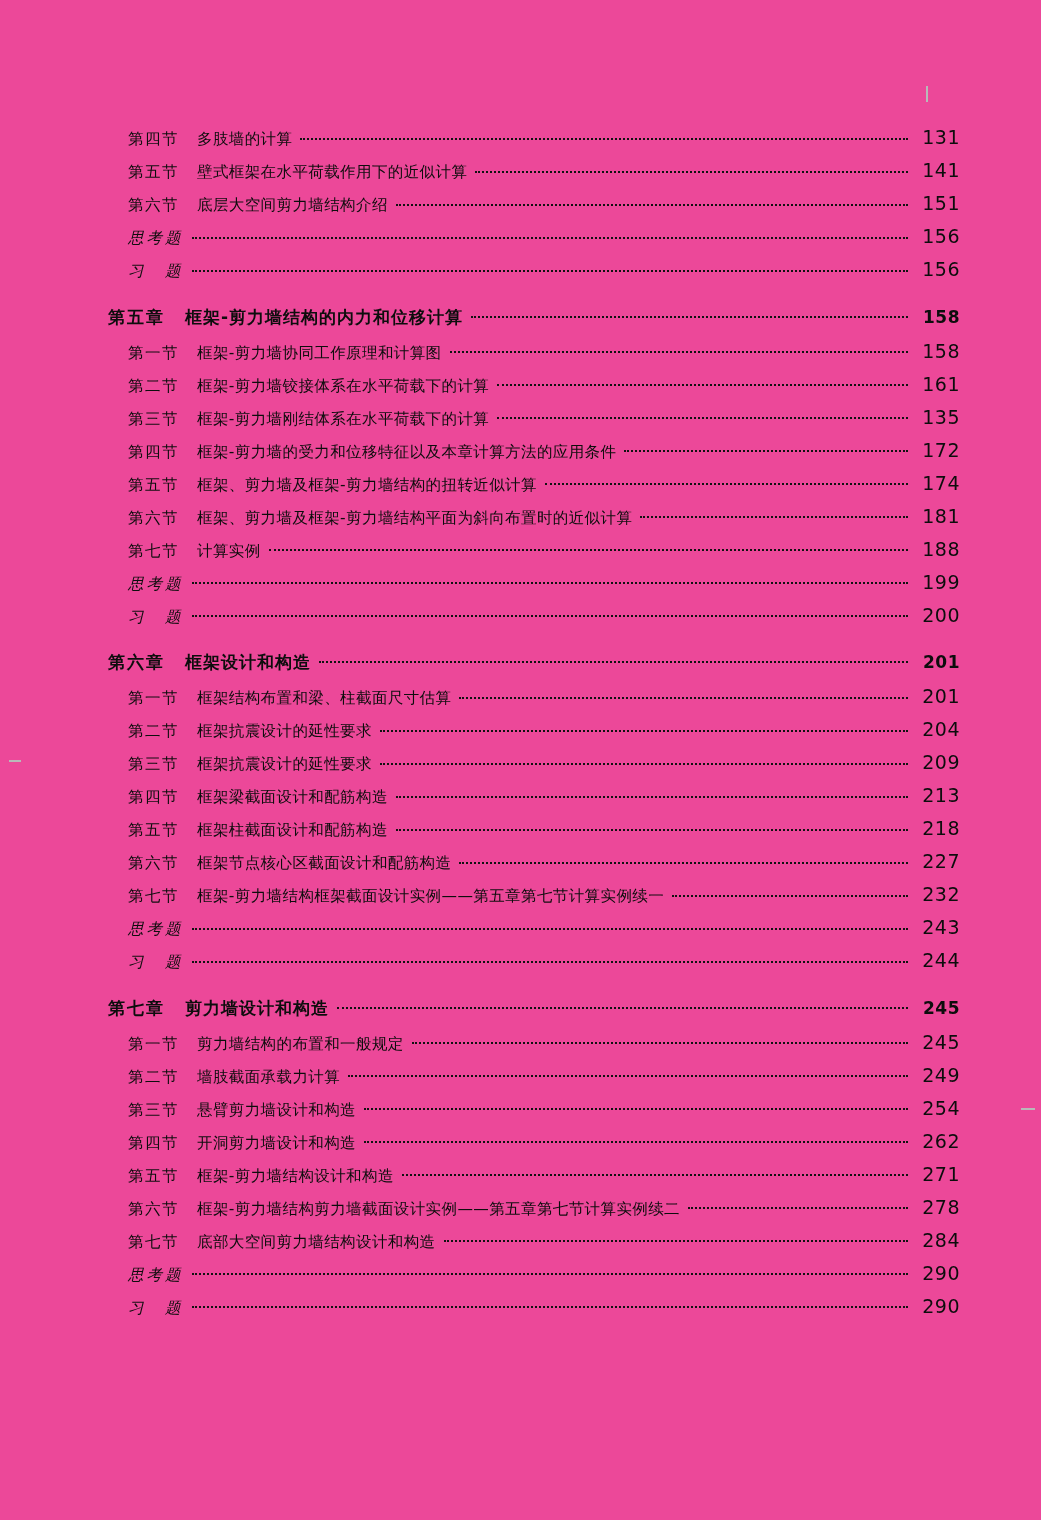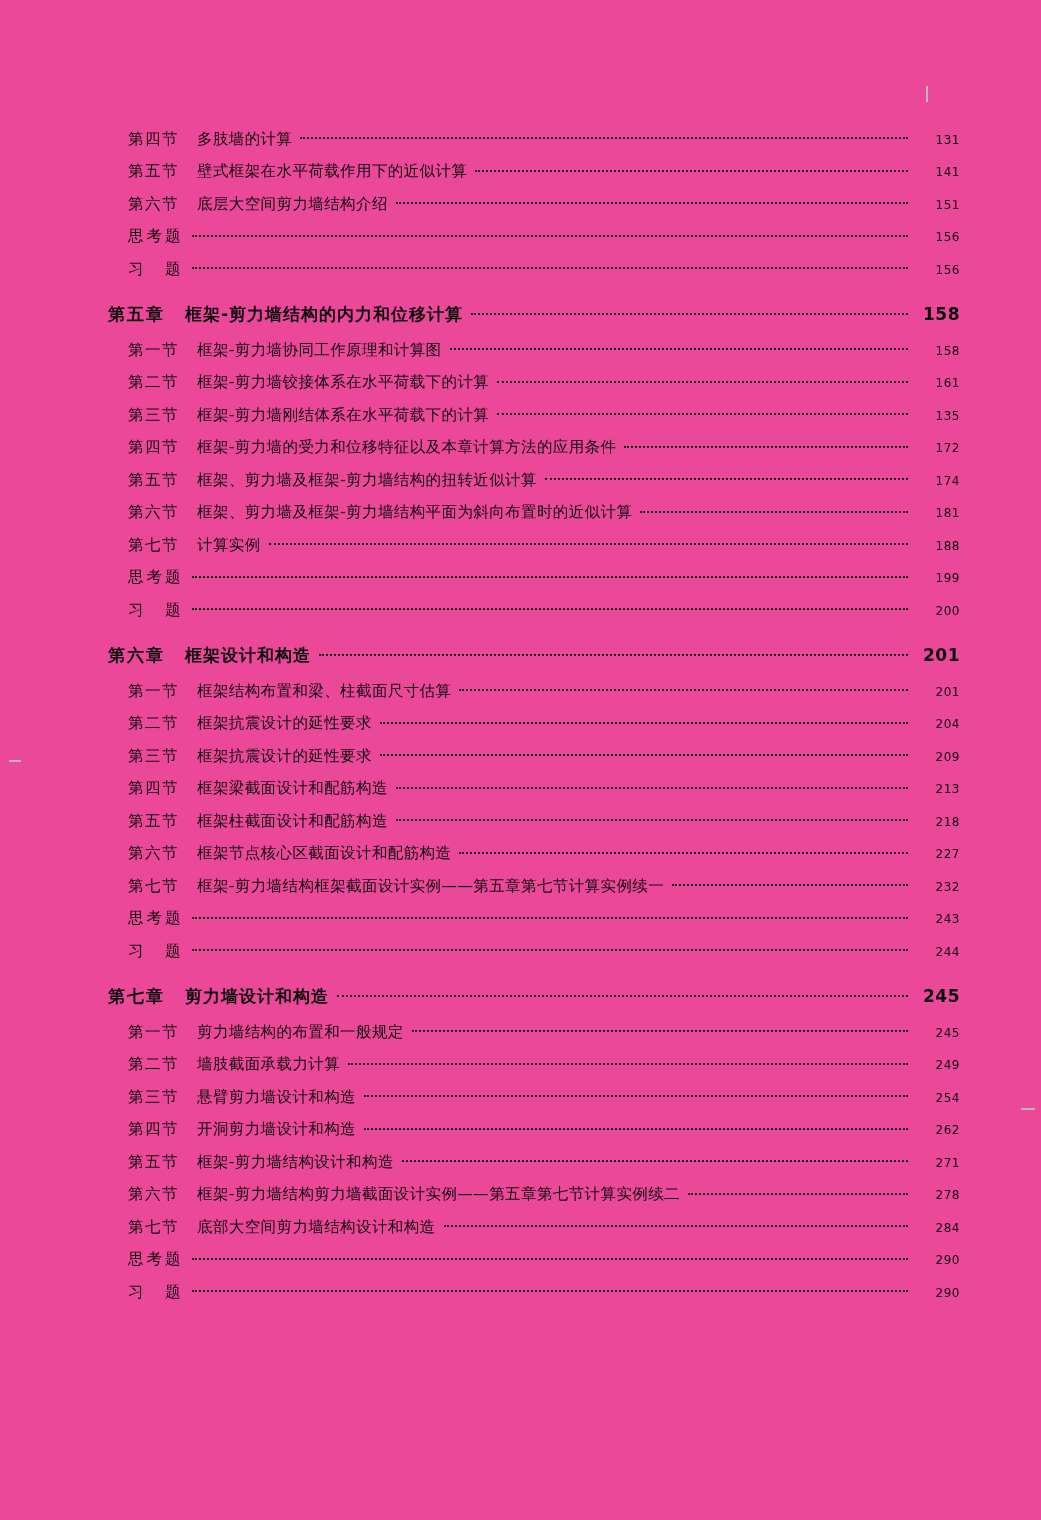--- a/index.html
+++ b/index.html
@@ -79,29 +79,30 @@
     position: absolute;
     left: 0;
     right: 0;
     bottom: 0.28em;
     border-bottom: 2px dotted #111;
   }
   .page-num {
     flex: 0 0 auto;
     width: 46px;
     text-align: right;
-    font-size: 12px;
+    font-size: 19px;
     letter-spacing: 0.5px;
   }
   .entry.chapter .page-num {
     font-weight: bold;
     font-size: 17px;
   }
   .extra-label {
     letter-spacing: 3px;
+    font-style: italic;
   }
   .edge-mark {
     position: absolute;
     background: #b9b9b9;
   }
   .mark-tr {
     right: 113px;
     top: 86px;
     width: 2px;
     height: 16px;

